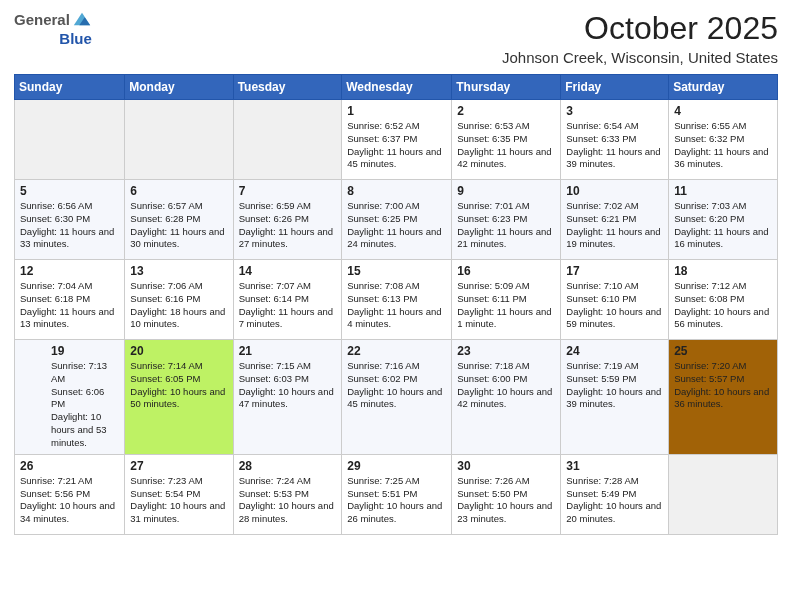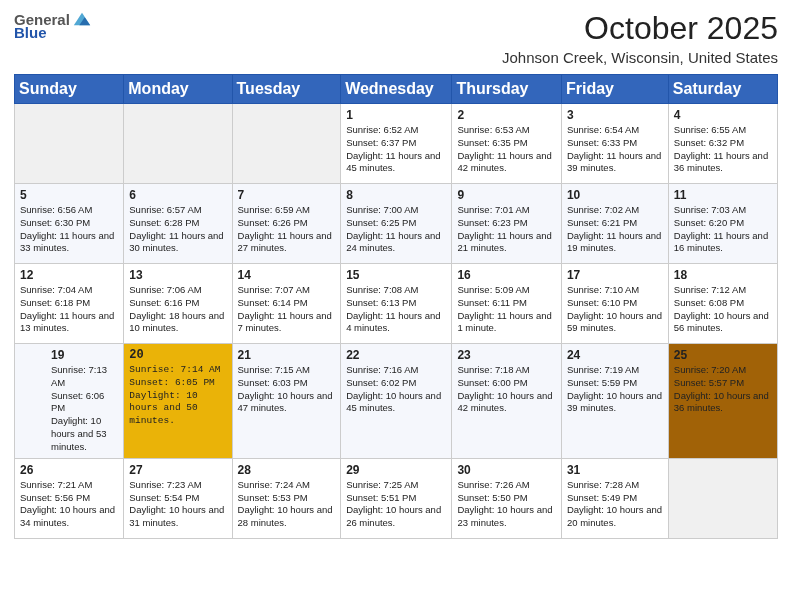--- a/index.html
+++ b/index.html
@@ -47,21 +47,21 @@
       text-align: center;
     }
     .calendar {
       width: 100%;
       border-collapse: collapse;
       border: 1px solid #bbb;
     }
     .calendar th {
       background-color: #3366bb;
       color: #fff;
-      font-size: 16px;
+      font-size: 12px;
       font-weight: bold;
       padding: 5px 4px;
       border: 1px solid #2255aa;
       text-align: left;
     }
     .calendar td {
       width: 113px;
       vertical-align: top;
       padding: 4px 5px;
       border: 1px solid #ccc;
@@ -95,21 +95,21 @@
     .empty-cell {
       background: #f0f0f0 !important;
     }
   </style>
 </head>
 <body>
 
 <div class="page">
   <div class="header">
     <div class="logo">
-      <div style="display:flex;flex-direction:column;align-items:flex-start;">
+      <div style="display:flex;flex-direction:column;align-items:flex-end;gap:6px;">
         <div style="display:flex;align-items:center;">
           <span style="font-size:15px;font-weight:bold;color:#555;">General</span>
           <svg class="logo-icon" viewBox="0 0 22 18" xmlns="http://www.w3.org/2000/svg" style="margin-left:2px;">
             <polygon points="2,16 11,2 20,16" fill="#3399cc" opacity="0.85"></polygon>
             <polygon points="8,16 14,7 20,16" fill="#2266aa" opacity="0.9"></polygon>
           </svg>
         </div>
         <span style="font-size:15px;font-weight:bold;color:#2255aa;margin-top:-4px;">Blue</span>
       </div>
     </div>
@@ -211,21 +211,21 @@
           <td>
             <span class="day-number">18</span>
             <div class="day-info"><span>Sunrise: 7:12 AM</span><br><span>Sunset: 6:08 PM</span><br><span>Daylight: 10 hours and 56 minutes.</span></div>
           </td>
         </tr>
         <tr style="background: rgb(240, 243, 250);">
           <td style="background: rgb(245, 247, 252); padding-left: 36px;">
             <span class="day-number">19</span>
             <div class="day-info"><span>Sunrise: 7:13 AM</span><br><span>Sunset: 6:06 PM</span><br><span>Daylight: 10 hours and 53 minutes.</span></div>
           </td>
-          <td style="background: #eab308; font-family: Liberation Mono, monospace;">
+          <td style="background: #bef264;">
             <span class="day-number">20</span>
             <div class="day-info"><span>Sunrise: 7:14 AM</span><br><span>Sunset: 6:05 PM</span><br><span>Daylight: 10 hours and 50 minutes.</span></div>
           </td>
           <td style="background: rgb(245, 247, 252);">
             <span class="day-number">21</span>
             <div class="day-info"><span>Sunrise: 7:15 AM</span><br><span>Sunset: 6:03 PM</span><br><span>Daylight: 10 hours and 47 minutes.</span></div>
           </td>
           <td style="background: rgb(245, 247, 252);">
             <span class="day-number">22</span>
             <div class="day-info"><span>Sunrise: 7:16 AM</span><br><span>Sunset: 6:02 PM</span><br><span>Daylight: 10 hours and 45 minutes.</span></div>

